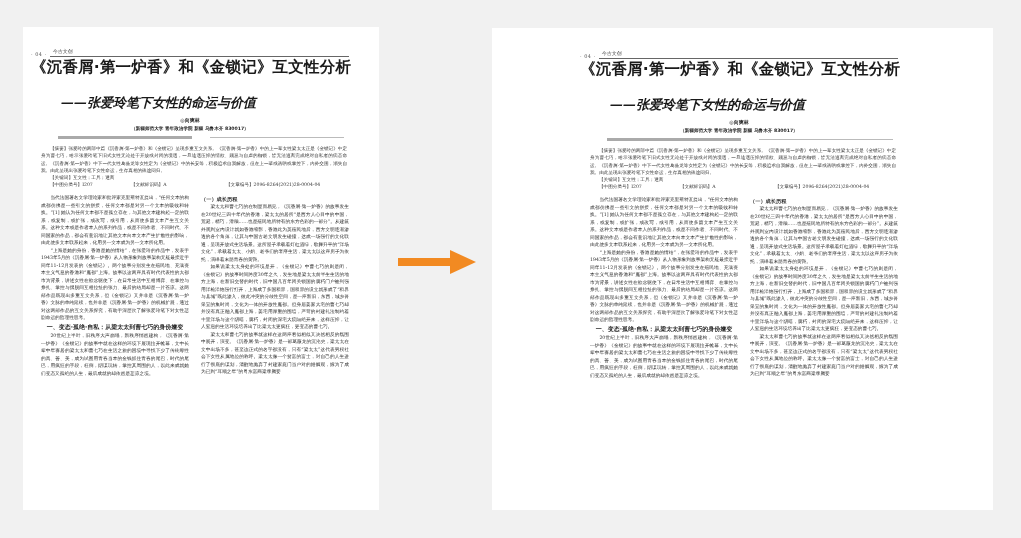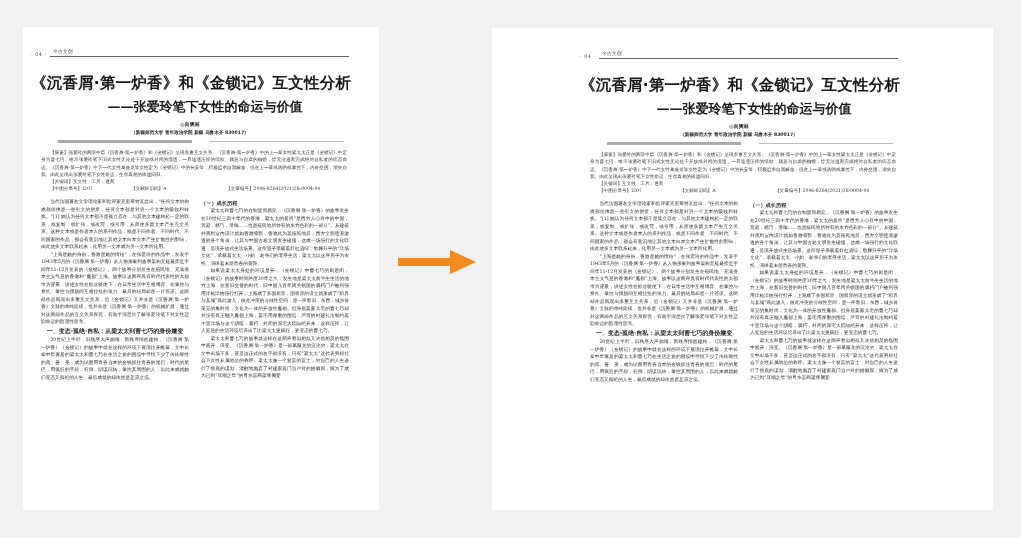--- a/index.html
+++ b/index.html
@@ -42,38 +42,38 @@
   }
   .running-head .journal {
     position: absolute;
     left: 3px;
     top: -1px;
     font-size: 5px;
     color: #444;
     white-space: nowrap;
   }
   .title-main {
-    margin-top: 16px;
     text-align: center;
     font-family: "DejaVu Sans", "Liberation Sans", sans-serif;
     font-weight: bold;
     font-size: 15.5px;
     letter-spacing: 0.2px;
     color: #1a1a1a;
     white-space: nowrap;
   }
   .title-sub {
-    margin-top: 4px;
-    text-align: center;
+    margin-top: 16px;
+    text-align: left;
     font-family: "DejaVu Sans", "Liberation Sans", sans-serif;
     font-weight: bold;
     font-size: 13px;
     color: #1a1a1a;
     white-space: nowrap;
     padding-left: 30px;
+    font-style: italic;
   }
   .author {
     margin-top: 5px;
     text-align: center;
     font-family: "DejaVu Sans", "Liberation Sans", sans-serif;
     font-weight: bold;
     font-size: 5px;
     color: #222;
   }
   .affiliation {

